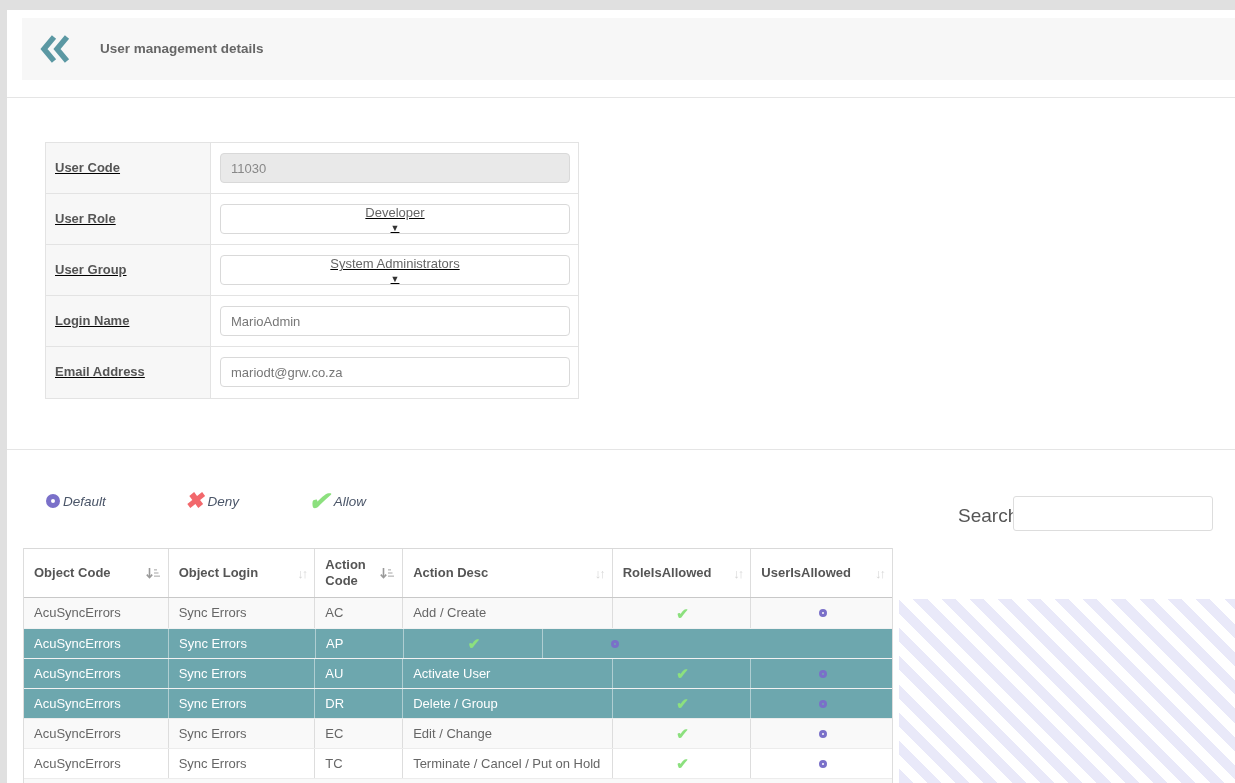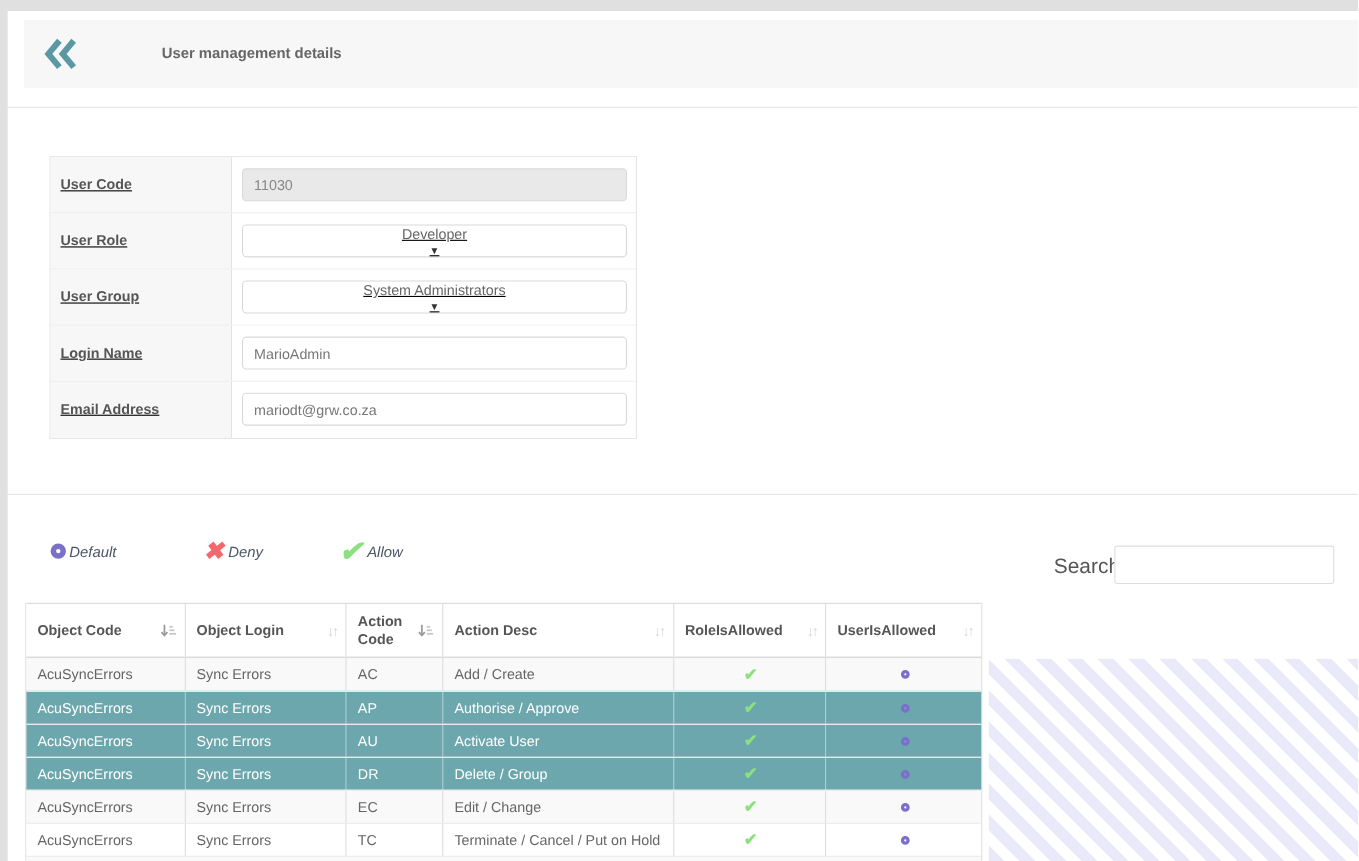--- a/index.html
+++ b/index.html
@@ -7,21 +7,21 @@
   .page { position:relative; width:1235px; height:783px; background:#ffffff; overflow:hidden; }
 
   
   .strip-top  { position:absolute; left:0; top:0; width:1235px; height:10px; background:#e0e0e0; }
   .strip-left { position:absolute; left:0; top:0; width:7px;  height:783px; background:#e0e0e0; }
 
   
   .header-bar { position:absolute; left:22px; top:18px; width:1213px; height:62px; background:#f7f7f7; }
   .back-btn { position:absolute; left:16px; top:14px; width:36px; height:34px; cursor:pointer; }
   .page-title { position:absolute; left:78px; top:0; height:62px; line-height:62px;
-                font-size:13.5px; font-weight:bold; color:#666;margin-left:47px; }
+                font-size:13.5px; font-weight:bold; color:#666; }
 
   .hairline { position:absolute; left:7px; width:1228px; height:1px; background:#e5e5e5; }
   .hr1 { top:97px; } .hr2 { top:449px; }
 
   
   .form-card { position:absolute; left:45px; top:142px; width:534px; border:1px solid #e3e3e3; background:#fff;text-decoration:underline; }
   .form-row { display:flex; border-bottom:1px solid #e3e3e3; height:51px; }
   .form-row:last-child { border-bottom:none; }
   .form-label { width:165px; background:#f7f7f7; border-right:1px solid #e3e3e3;
                 font-size:13px; font-weight:bold; color:#555; line-height:49px; padding-left:9px; }
@@ -208,21 +208,20 @@
             <span class="check-sm">✔</span>
           </div>
           <div class="td icon-cell c5">
             <span class="ring-sm"></span>
           </div>
         </div>
         <div class="tr selected">
           <div class="td c0">AcuSyncErrors</div>
           <div class="td c1">Sync Errors</div>
           <div class="td c2">AP</div>
-          <div class="td c3">Authorise / Approve</div>
           <div class="td icon-cell c4">
             <span class="check-sm">✔</span>
           </div>
           <div class="td icon-cell c5">
             <span class="ring-sm"></span>
           </div>
         </div>
         <div class="tr selected">
           <div class="td c0">AcuSyncErrors</div>
           <div class="td c1">Sync Errors</div>

